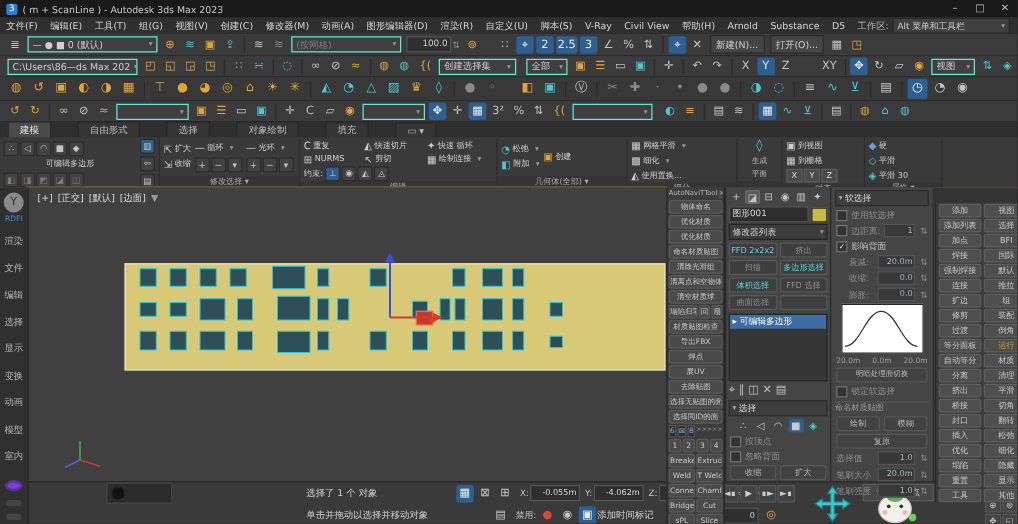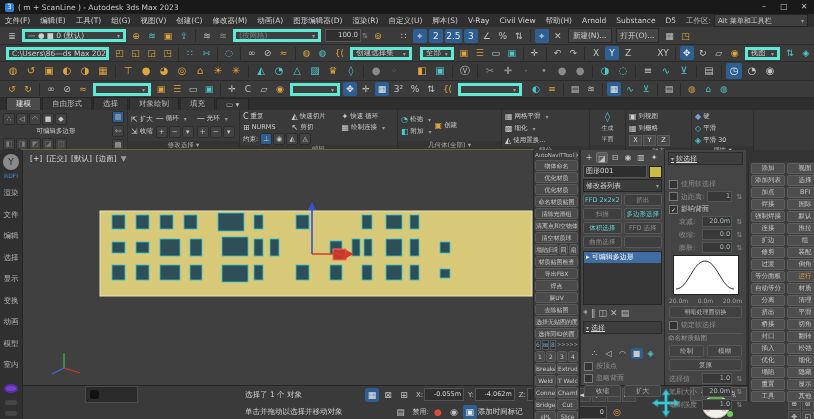--- a/index.html
+++ b/index.html
@@ -16,29 +16,29 @@
   .wslabel{margin-left:auto;font-size:7.5px;color:#b9b9b9;white-space:nowrap;}
   .wsdd{width:86px;height:11px;background:#3f3f3f;border:1px solid #242424;margin:0 6px 0 3px;display:flex;align-items:center;justify-content:space-between;padding:0 3px;font-size:7px;color:#cfcfcf;white-space:nowrap;overflow:hidden;}
   
   .tbrow{position:absolute;left:0;width:814px;display:flex;align-items:center;padding-left:4px;box-sizing:border-box;background:#3b3b3b;border-bottom:1px solid #2b2b2b;overflow:hidden;}
   #tb0{top:27px;height:18px;} #tb1{top:45px;height:17px;} #tb2{top:62px;height:19px;background:#383838;} #tb3{top:81px;height:17px;}
   .ic{min-width:14px;height:14px;line-height:14px;text-align:center;font-size:9px;color:#c2c2c2;border-radius:2px;margin:0 1px;white-space:nowrap;}
   #tb2 .ic{min-width:16px;height:16px;line-height:16px;font-size:10px;}
   .c-y{color:#e0a63e;} .c-t{color:#4ec7cf;} .c-g{color:#8a8a8a;} .c-b{color:#6f9fd8;}
   .ic.act{background:#2e5f92;color:#eaeaea;}
   .sep{width:1px;height:13px;background:#2a2a2a;margin:0 3px;}
-  .dd{height:13px;background:#3f3f3f;border:3px solid #5eead4;color:#cfcfcf;font-size:7.5px;display:inline-flex;align-items:center;justify-content:space-between;padding:0 3px;margin:13px 2px;white-space:nowrap;overflow:hidden;box-sizing:border-box;text-align:center;}
+  .dd{height:13px;background:#3f3f3f;border:1px solid #5eead4;color:#cfcfcf;font-size:7.5px;display:inline-flex;align-items:center;justify-content:space-between;padding:0 3px;margin:13px 2px;white-space:nowrap;overflow:hidden;box-sizing:border-box;text-align:center;}
   .dd.dim{color:#7c7c7c;}
   .car{color:#999;font-size:6px;margin-left:3px;}
   .tbtn{height:13px;line-height:13px;padding:0 4px;margin:0 2px;background:#454545;border:1px solid #2a2a2a;font-size:7.5px;color:#d0d0d0;white-space:nowrap;}
   .spin{display:inline-flex;align-items:center;margin:0 2px;}
   .spv{width:30px;height:11px;line-height:11px;background:#2f2f2f;border:1px solid #555;text-align:right;padding:0 2px;font-size:7px;color:#cfcfcf;}
   .ud{font-size:7px;color:#8a8a8a;margin-left:1px;}
   
-  .rtabs{position:absolute;left:0;top:98px;width:814px;height:12px;background:#2e2e2e;display:flex;align-items:flex-end;padding-left:6px;box-sizing:border-box;}
+  .rtabs{position:absolute;left:0;top:98px;width:814px;height:12px;background:#2e2e2e;display:flex;align-items:flex-end;padding-left:6px;box-sizing:border-box;gap:20px;}
   .rtab{padding:1px 9px;font-size:7.5px;color:#bdbdbd;background:#353535;margin-right:1px;border:1px solid #262626;border-bottom:none;}
   .rtab.on{background:#4b4b4b;color:#e8e8e8;}
   .ribbon{position:absolute;left:0;top:110px;width:814px;height:40px;background:#3a3a3a;display:flex;border-bottom:1px solid #93803f;}
   .rpanel{height:40px;border-right:1px solid #2d2d2d;display:flex;flex-direction:column;box-sizing:border-box;}
   .rbody{flex:1;display:flex;align-items:center;padding:1px 3px;gap:3px;}
   .rcap{height:9px;background:#343434;font-size:6.5px;color:#a8a8a8;text-align:center;line-height:9px;white-space:nowrap;overflow:hidden;}
   .rbtn{display:flex;align-items:center;gap:2px;height:10px;font-size:6.5px;color:#cfcfcf;white-space:nowrap;}
   .rbtn .g{font-size:8px;}
   .rcol{display:flex;flex-direction:column;justify-content:center;gap:2px;}
   .rgrid3{display:grid;grid-template-columns:auto auto auto;gap:1px 7px;align-items:center;}
@@ -66,21 +66,21 @@
   .swatch{width:11px;height:10px;border:1px solid #222;}
   .modlist{height:11px;background:#3c3c3c;border:1px solid #252525;display:flex;align-items:center;justify-content:space-between;font-size:7px;color:#cfcfcf;padding:0 2px;margin-bottom:2px;}
   .qgrid{display:grid;grid-template-columns:1fr 1fr;gap:2px;margin-bottom:3px;}
   .qbtn{height:10px;line-height:10px;font-size:6.5px;text-align:center;background:#3e3e3e;border:1px solid #585858;border-radius:2px;color:#8f8f8f;overflow:hidden;white-space:nowrap;}
   .qbtn.on{color:#5fd3da;}
   .stack{height:52px;background:#363636;border:1px solid #272727;margin-bottom:2px;overflow:hidden;}
   .sitem{height:11px;line-height:11px;font-size:7px;color:#ddd;padding:0 2px;white-space:nowrap;}
   .sitem.sel{background:#3e6ca3;color:#fff;}
   .stools{display:flex;gap:3px;align-items:center;margin:1px 0 3px;}
   .stool{font-size:9px;color:#bdbdbd;}
-  .roll-h{height:11px;background:#3d3d3d;border:1px solid #2c2c2c;display:flex;align-items:center;font-size:7px;color:#d6d6d6;padding:0 2px;gap:2px;margin-bottom:14px;text-decoration:underline;}
+  .roll-h{height:11px;background:#3d3d3d;border:1px solid #2c2c2c;display:flex;align-items:center;font-size:7px;color:#d6d6d6;padding:0 2px;gap:2px;margin-bottom:2px;}
   .tri{font-size:6px;color:#aaa;}
   .sub-icons{display:flex;gap:2px;justify-content:center;margin:2px 0;}
   .sub{width:12px;height:11px;line-height:11px;text-align:center;font-size:8px;color:#c9c9c9;border-radius:2px;}
   .sub.on{background:#2e5f92;} .sub.t{color:#4ec7cf;}
   .srow{display:flex;align-items:center;gap:3px;margin:2px 1px;font-size:7px;}
   .cb{width:7px;height:7px;border:1px solid #777;background:#333;font-size:6px;line-height:7px;text-align:center;color:#e8e8e8;flex:none;}
   .slb{color:#c4c4c4;white-space:nowrap;} .slb.dim{color:#8d8d8d;}
   .sval{margin-left:auto;width:26px;height:9px;line-height:9px;background:#383838;border:1px solid #555;text-align:right;font-size:6.5px;color:#aab8b8;padding:0 1px;}
   .sbtn{height:10px;line-height:10px;text-align:center;font-size:6.5px;background:#424242;border:1px solid #575757;border-radius:2px;color:#b9b9b9;flex:1;}
   .soft{position:absolute;left:664px;top:150px;width:82px;height:235px;background:#454545;border-left:1px solid #2a2a2a;box-sizing:border-box;padding:2px 3px;z-index:2;}

